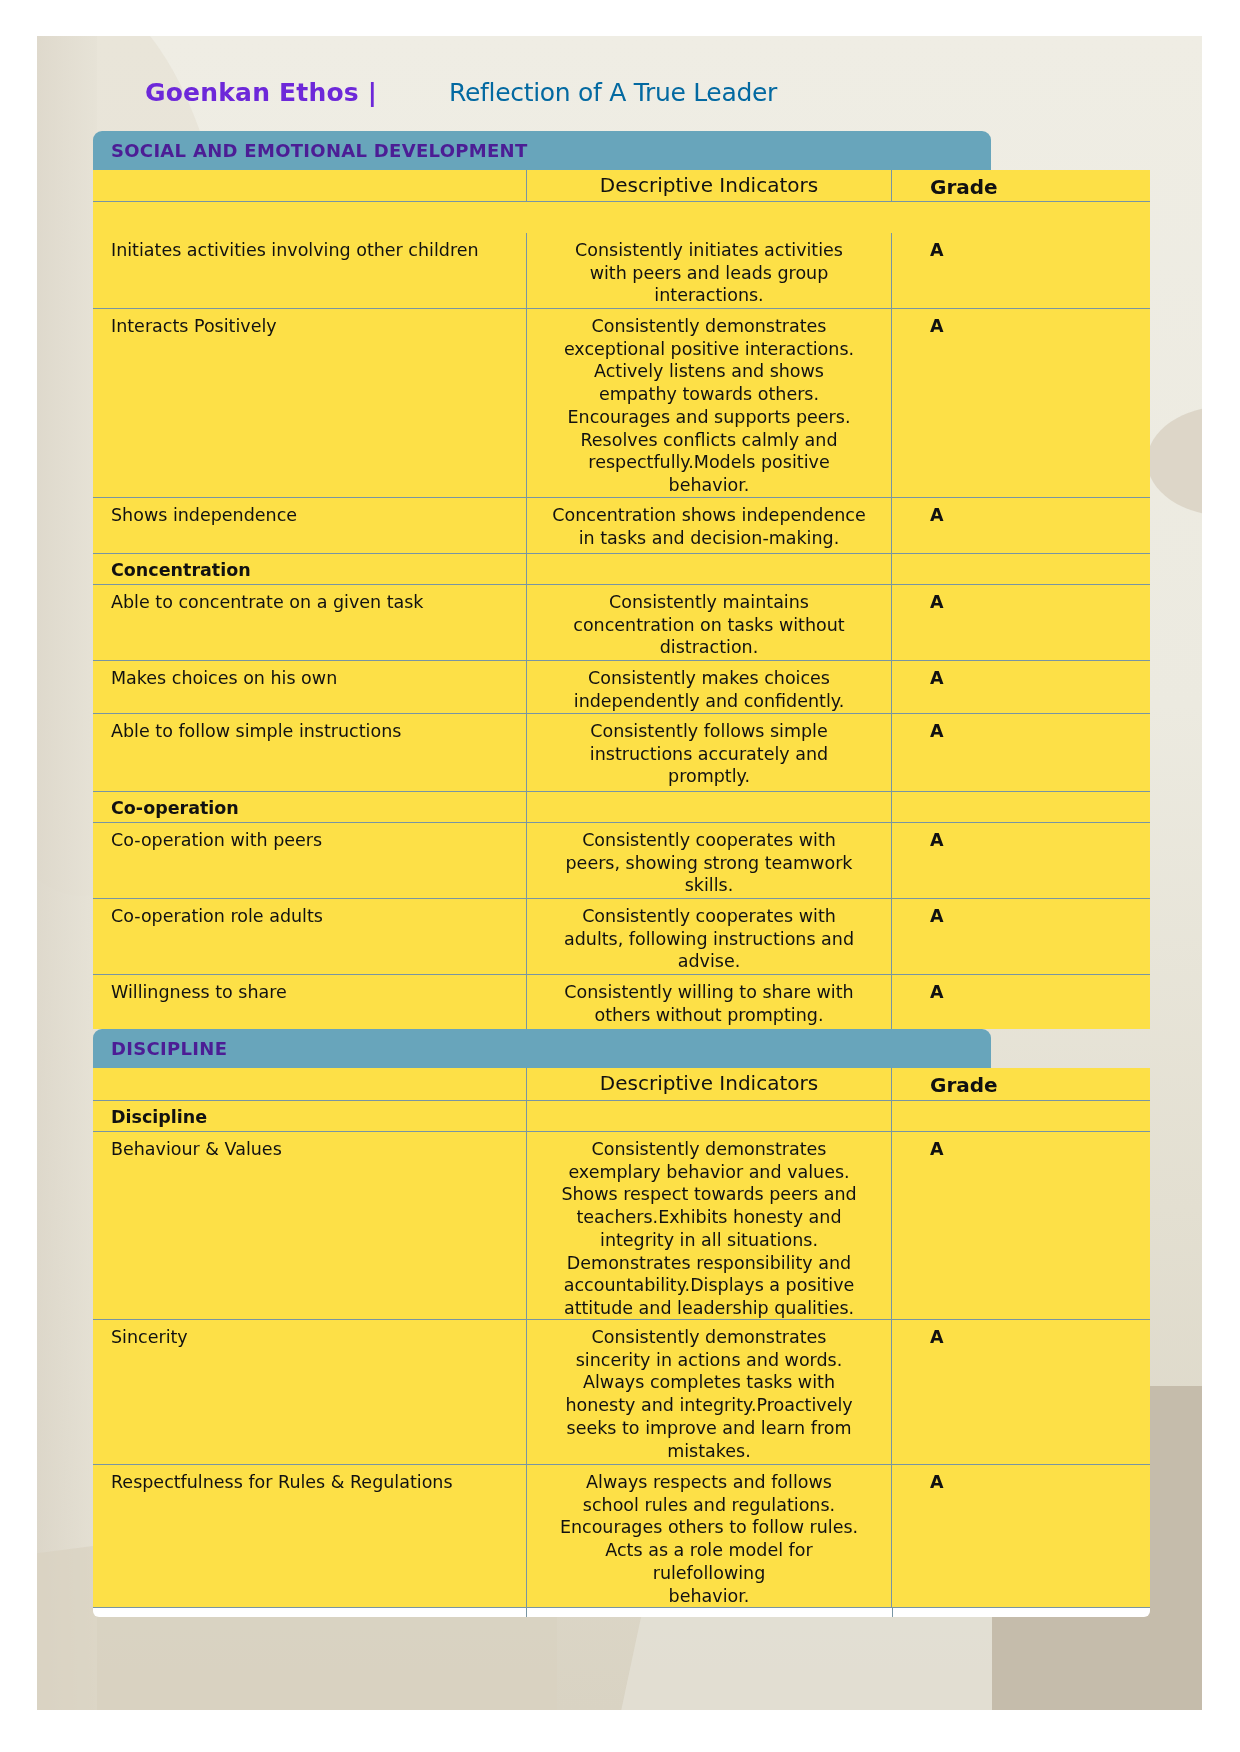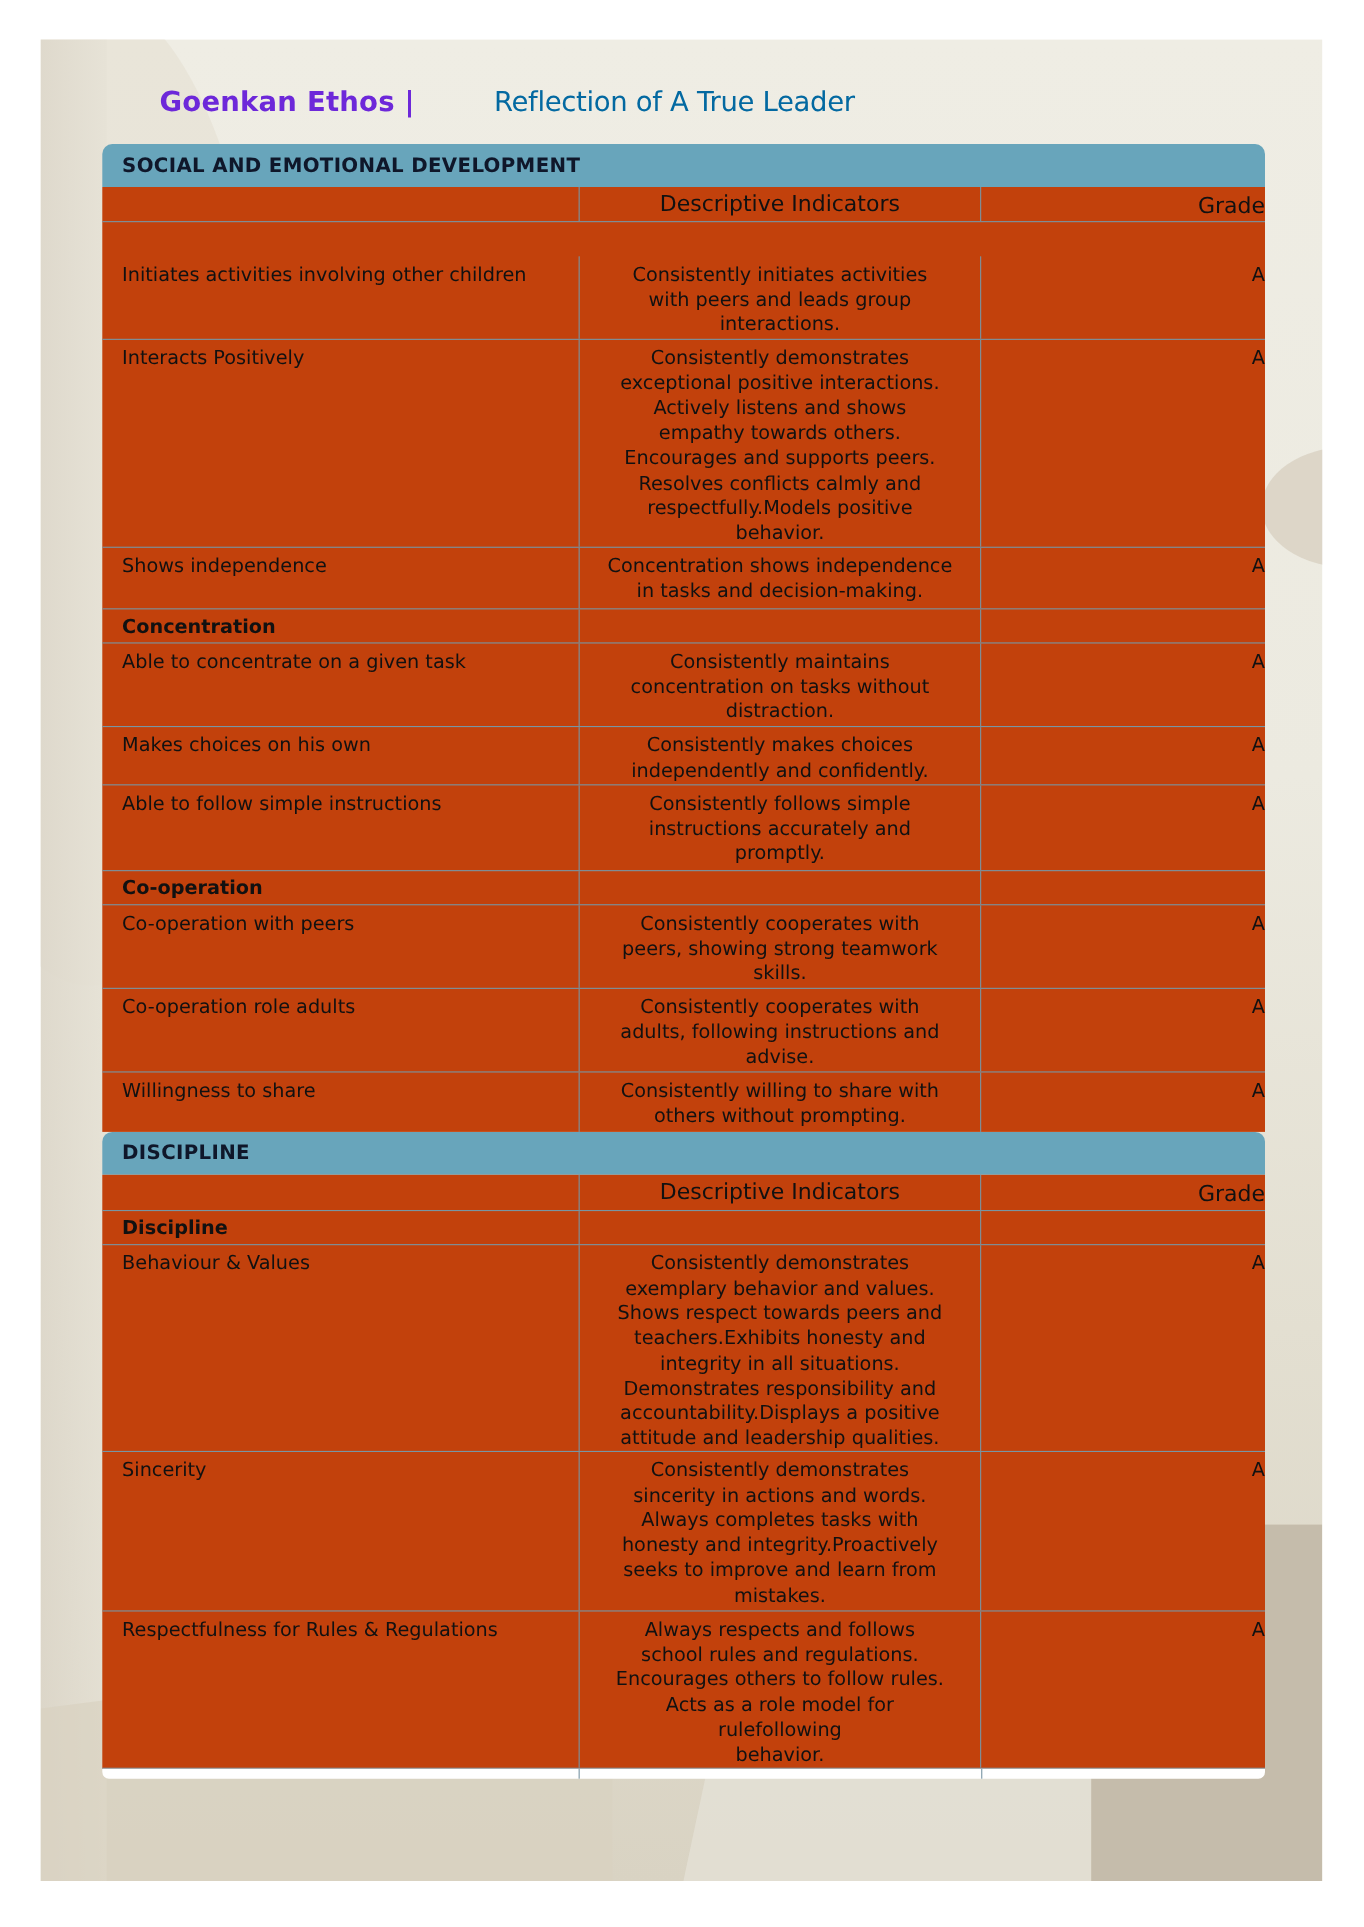--- a/index.html
+++ b/index.html
@@ -50,38 +50,38 @@
     letter-spacing: 0.2px;
   }
   .subtitle {
     position: absolute; top: 78px; left: 449px;
     font-size: 25px; color: #0369a1;
     font-family: "DejaVu Sans", sans-serif;
     letter-spacing: -0.3px;
   }
 
   .section-bar {
-    position: absolute; left: 93px; width: 1057px; height: 39px;
+    position: absolute; left: 93px; width: 898px; height: 39px;
     background: #68a5bb; border-radius: 9px 9px 0 0;
-    color: #0f172a; font-weight: bold; font-size: 18px;
+    color: #4c1d95; font-weight: bold; font-size: 18px;
     line-height: 39px; box-sizing: border-box; padding-left: 18px;
     letter-spacing: 0.3px;
   }
   .tbl {
-    position: absolute; left: 93px; width: 1057px; background: #c2410c;
+    position: absolute; left: 93px; width: 1057px; background: #fde047;
   }
   .row {
     position: absolute; left: 0; width: 1057px;
     border-bottom: 1.5px solid #7895a3; box-sizing: border-box;
   }
   .row.noline { border-bottom: none; }
   .cell { position: absolute; top: 0; bottom: 0; box-sizing: border-box; font-size: 17.5px; line-height: 22.7px; }
   .c1 { left: 0; width: 433px; padding: 6px 0 0 18px; }
   .c2 { left: 433px; width: 366px; padding: 6px 6px 0 6px; text-align: center; border-left: 1px solid #7895a3; border-right: 1px solid #7895a3; }
-  .c3 { left: 799px; width: 258px; padding: 6px 0 0 0; text-align: right; }
+  .c3 { left: 837px; width: 258px; padding: 6px 0 0 0; text-align: left; font-weight: bold; }
   .c1.cat { font-weight: bold; padding-top: 5px; }
   .hdr .c2, .hdr .c3 { font-size: 20px; padding-top: 4px; }
   .hdr .c3 { padding-top: 6px; }
   .pre { white-space: pre-line; }
   .tbl-bottom {
     position: absolute; left: 93px; top: 1608px; width: 1057px; height: 9px; background: #fff;
     border-radius: 0 0 6px 6px;
   }
   .tbl-bottom .v1 { position: absolute; left: 433px; top: 0; height: 9px; border-left: 1px solid #7895a3; }
   .tbl-bottom .v2 { position: absolute; left: 799px; top: 0; height: 9px; border-left: 1px solid #7895a3; }

